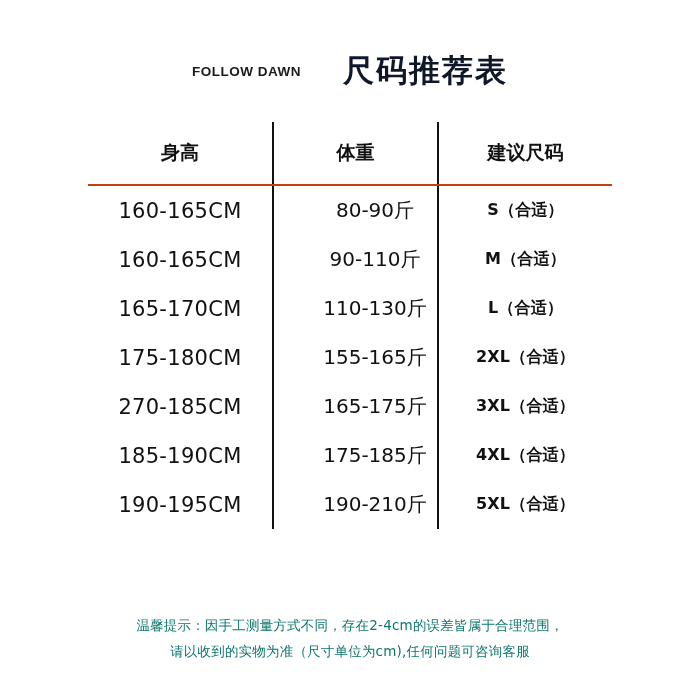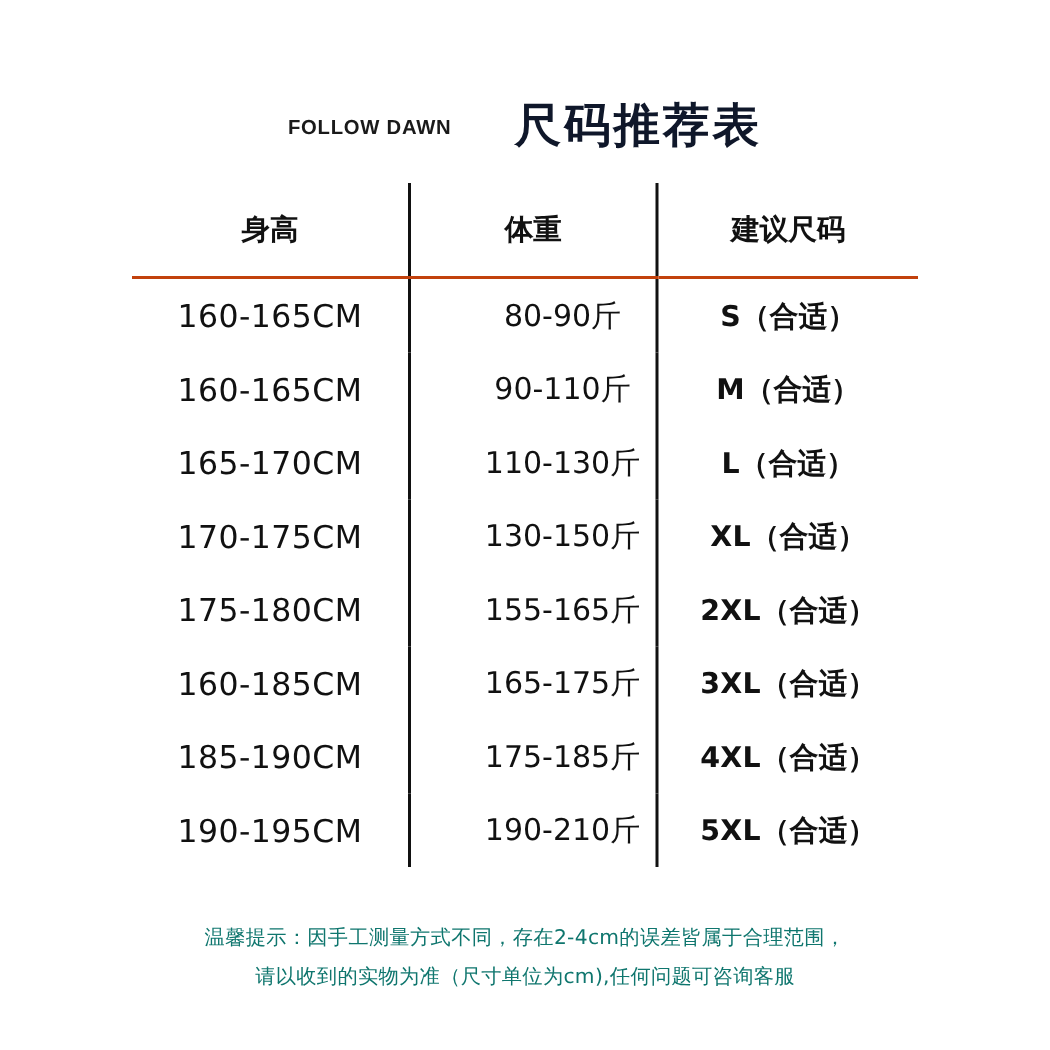--- a/index.html
+++ b/index.html
@@ -24,21 +24,20 @@
   
   .header {
     position: absolute;
     top: 46px;
     left: 0;
     width: 700px;
     height: 50px;
     display: flex;
     align-items: center;
     justify-content: center;
-    margin-top: 13px;
   }
   .brand {
     font-size: 13.5px;
     font-weight: bold;
     letter-spacing: 0.5px;
     color: #1a1a1a;
     margin-right: 42px;
     white-space: nowrap;
     font-family: "Liberation Sans", sans-serif;
   }
@@ -91,21 +90,21 @@
   td.height-cell {
     font-size: 21px;
     letter-spacing: 0.3px;
     font-family: "Liberation Sans", sans-serif;
   }
   td.weight-cell {
     font-size: 20px;
     padding-left: 40px;
   }
   td.size-cell {
-    font-size: 19px;
+    font-size: 16px;
     font-weight: bold;
     letter-spacing: 0.2px;
   }
 
   
   .note {
     position: absolute;
     left: 0;
     top: 612px;
     width: 700px;
@@ -152,31 +151,26 @@
           <td class="height-cell">160-165CM</td>
           <td class="weight-cell sep">90-110斤</td>
           <td class="size-cell sep">M（合适）</td>
         </tr>
         <tr>
           <td class="height-cell">165-170CM</td>
           <td class="weight-cell sep">110-130斤</td>
           <td class="size-cell sep">L（合适）</td>
         </tr>
         <tr>
-          <td class="height-cell">170-175CM</td>
-          <td class="weight-cell sep">130-150斤</td>
-          <td class="size-cell sep">XL（合适）</td>
-        </tr>
-        <tr>
           <td class="height-cell">175-180CM</td>
           <td class="weight-cell sep">155-165斤</td>
           <td class="size-cell sep">2XL（合适）</td>
         </tr>
         <tr>
-          <td class="height-cell">160-185CM</td>
+          <td class="height-cell">270-185CM</td>
           <td class="weight-cell sep">165-175斤</td>
           <td class="size-cell sep">3XL（合适）</td>
         </tr>
         <tr>
           <td class="height-cell">185-190CM</td>
           <td class="weight-cell sep">175-185斤</td>
           <td class="size-cell sep">4XL（合适）</td>
         </tr>
         <tr>
           <td class="height-cell">190-195CM</td>

